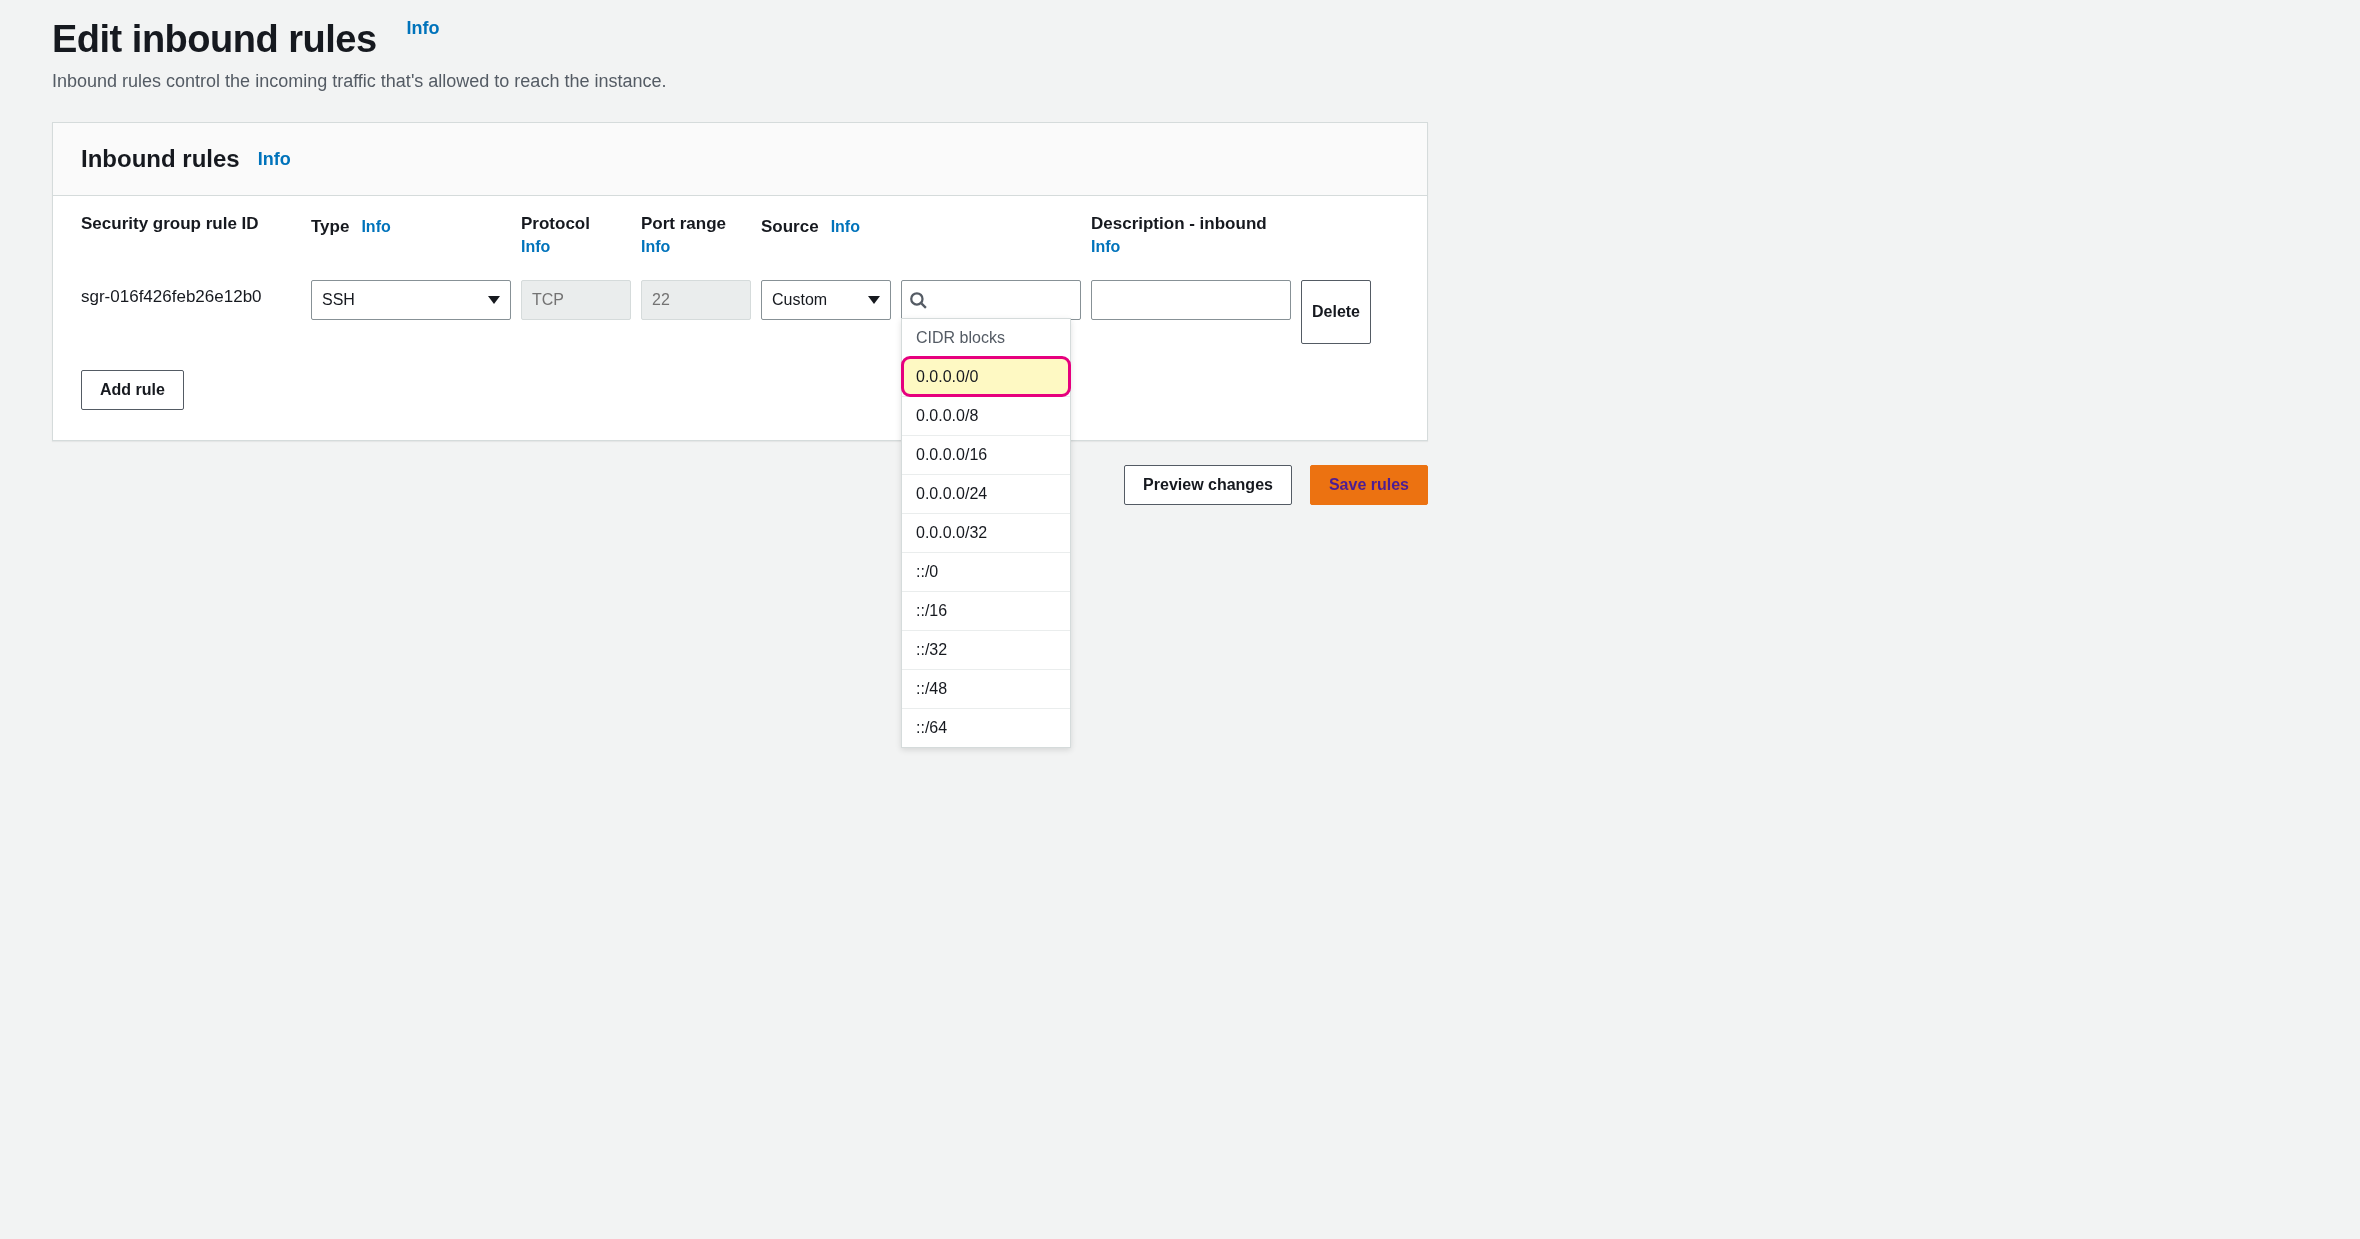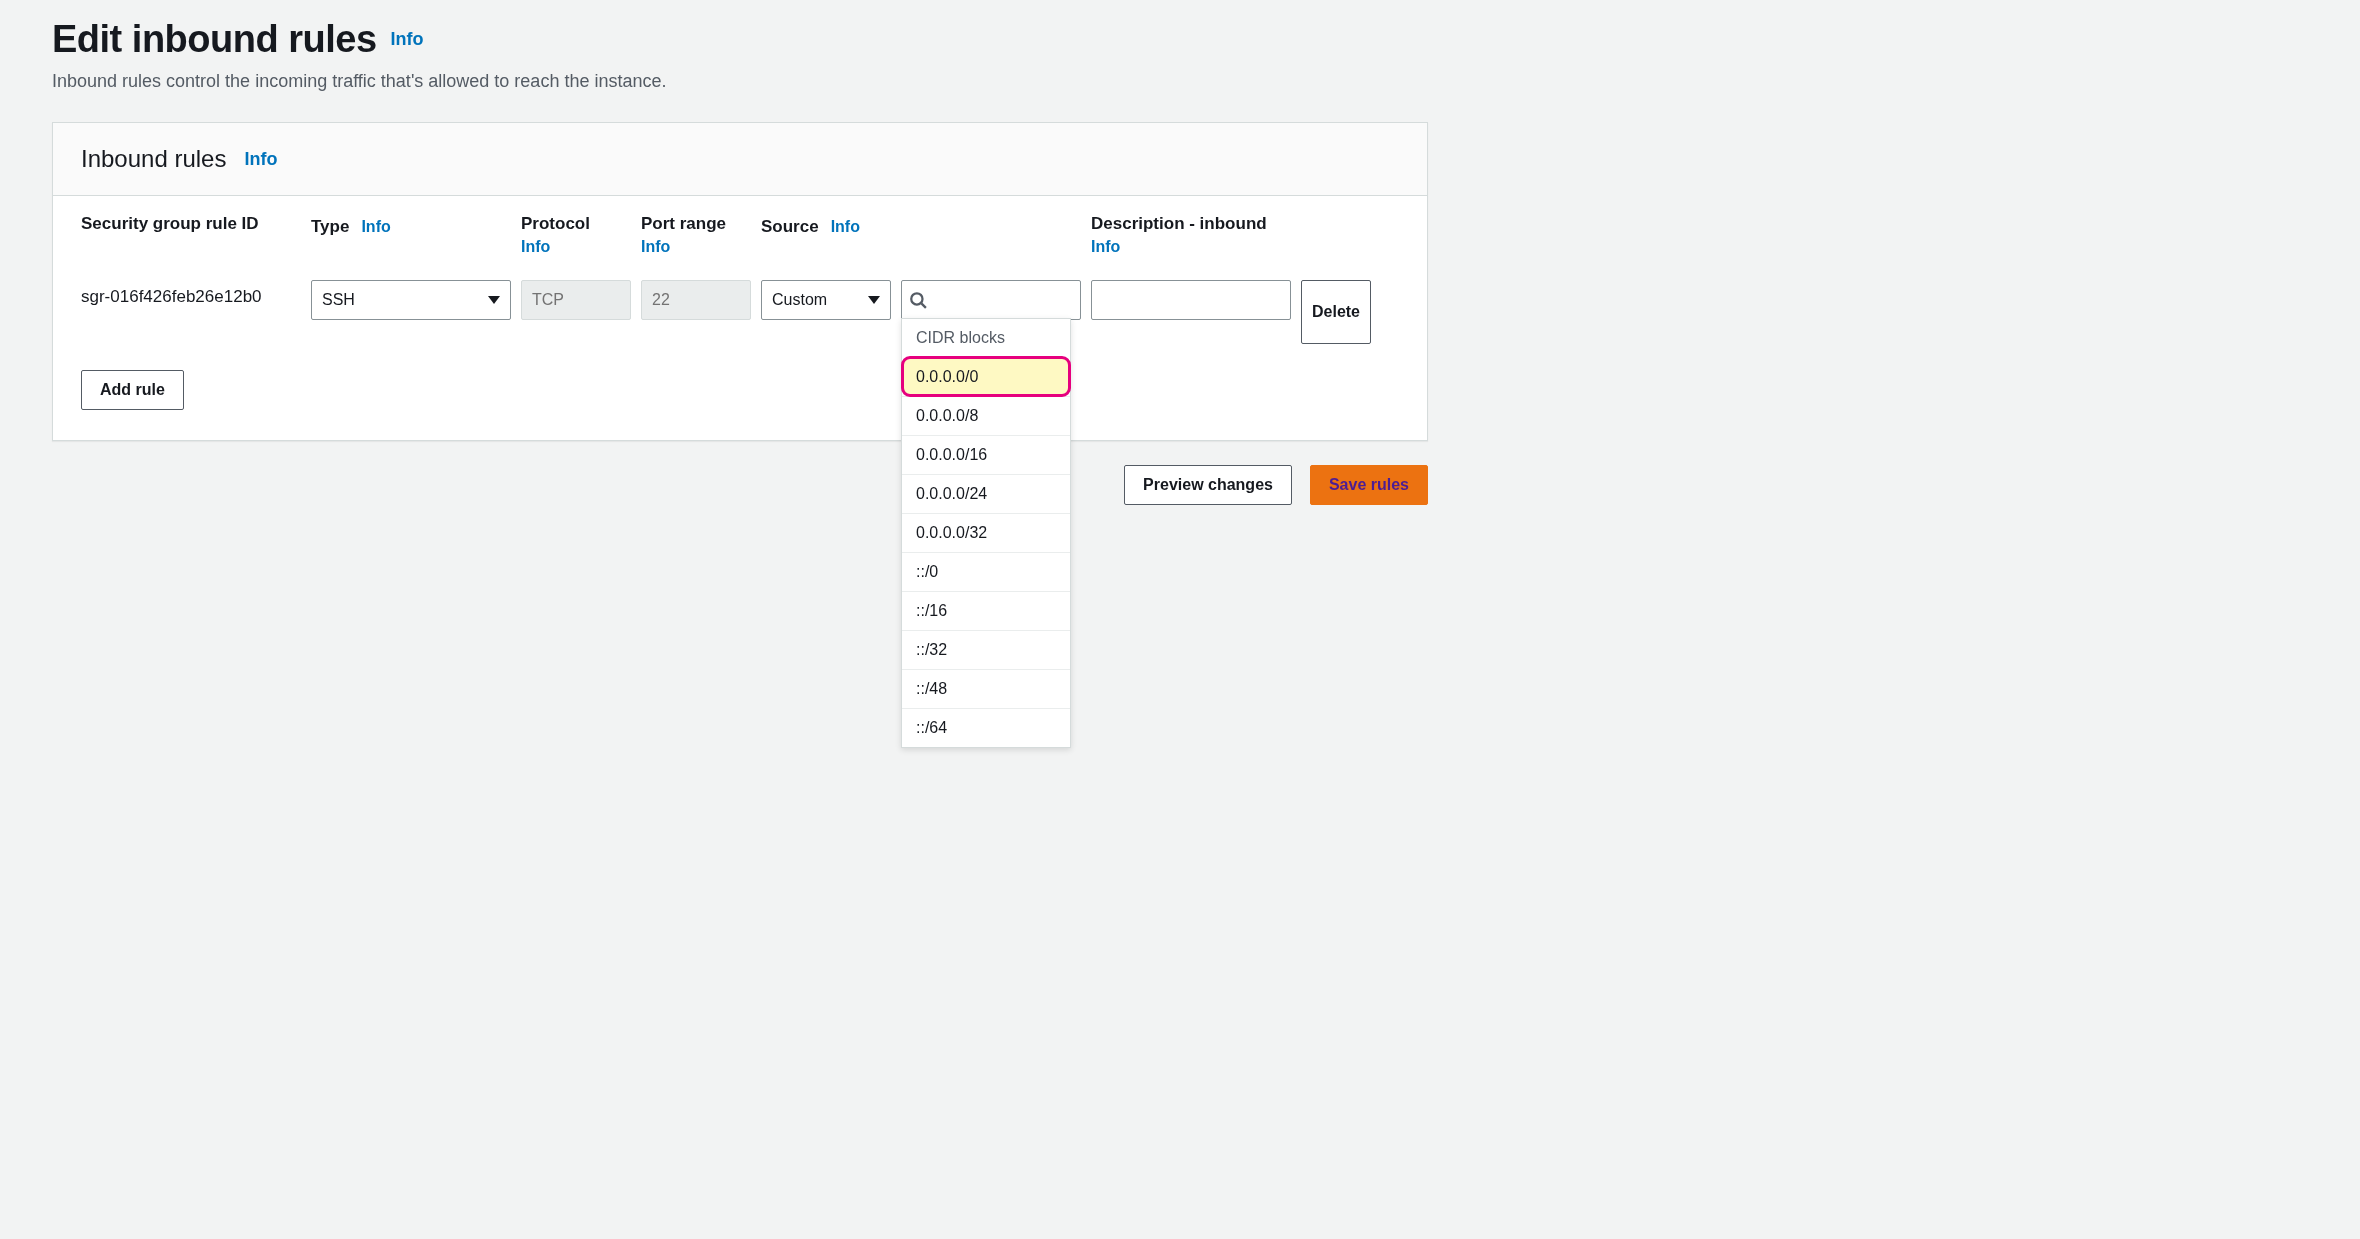--- a/index.html
+++ b/index.html
@@ -4,41 +4,41 @@
 <style>
   * { box-sizing: border-box; margin: 0; padding: 0; }
   html, body {
     width: 100%; height: 100%;
     background: #f2f3f3;
     font-family: "Amazon Ember", "Helvetica Neue", Arial, sans-serif;
     color: #16191f;
   }
   .page { padding: 18px 52px 40px 52px; max-width: 1480px; }
   .page-title-row {
-    display: flex; align-items: center; gap: 14px; margin-bottom: 10px;
+    display: flex; align-items: flex-start; gap: 30px; margin-bottom: 10px;
   }
   .page-title {
     font-size: 38px; font-weight: 700; color: #16191f; letter-spacing: -0.5px;
   }
   .info-link {
     color: #0073bb; font-size: 18px; font-weight: 700; cursor: pointer;
   }
   .page-subtitle {
     font-size: 18px; color: #545b64; margin-bottom: 30px;
   }
   .panel {
     background: #ffffff; border: 1px solid #d5dbdb;
     box-shadow: 0 1px 1px rgba(0,0,0,0.05);
   }
   .panel-header {
     display: flex; align-items: center; gap: 18px; padding: 22px 28px;
     border-bottom: 1px solid #d5dbdb;
     background: #fafafa;
   }
-  .panel-title { font-size: 24px; font-weight: 400; }
+  .panel-title { font-size: 24px; font-weight: 700; }
   .table { width: 100%; }
   .thead, .trow {
     display: grid;
     grid-template-columns: 220px 200px 110px 110px 130px 180px 200px 100px;
     column-gap: 10px;
     padding: 10px 28px;
   }
   .thead { padding-top: 18px; padding-bottom: 14px; }
   .th { font-size: 17px; font-weight: 700; color: #16191f; }
   .th .info-link, .th-info { display:block; font-size:16px; font-weight:700; color:#0073bb; margin-top:4px; }

